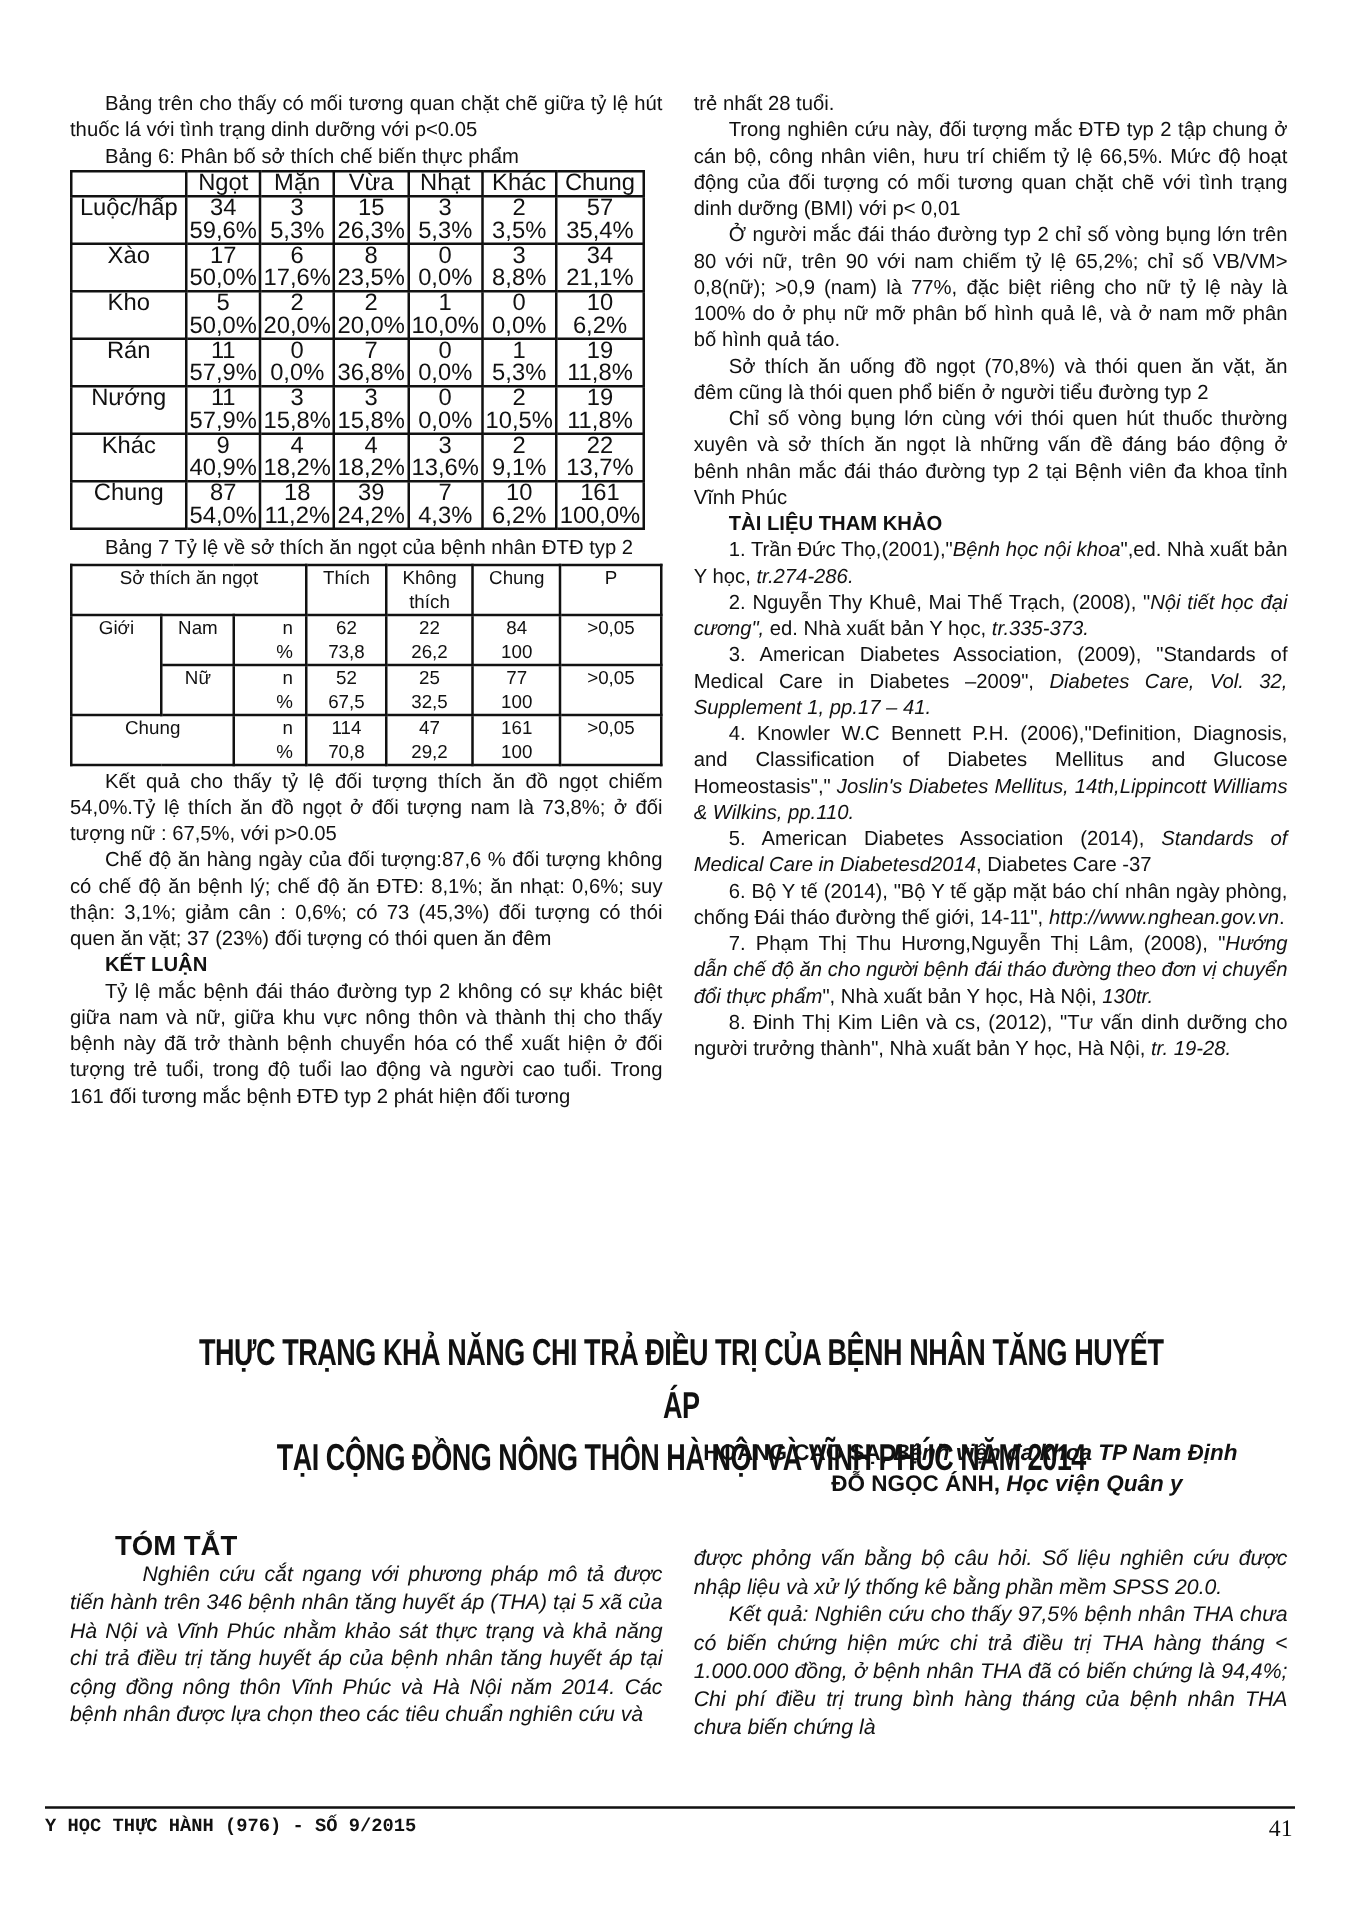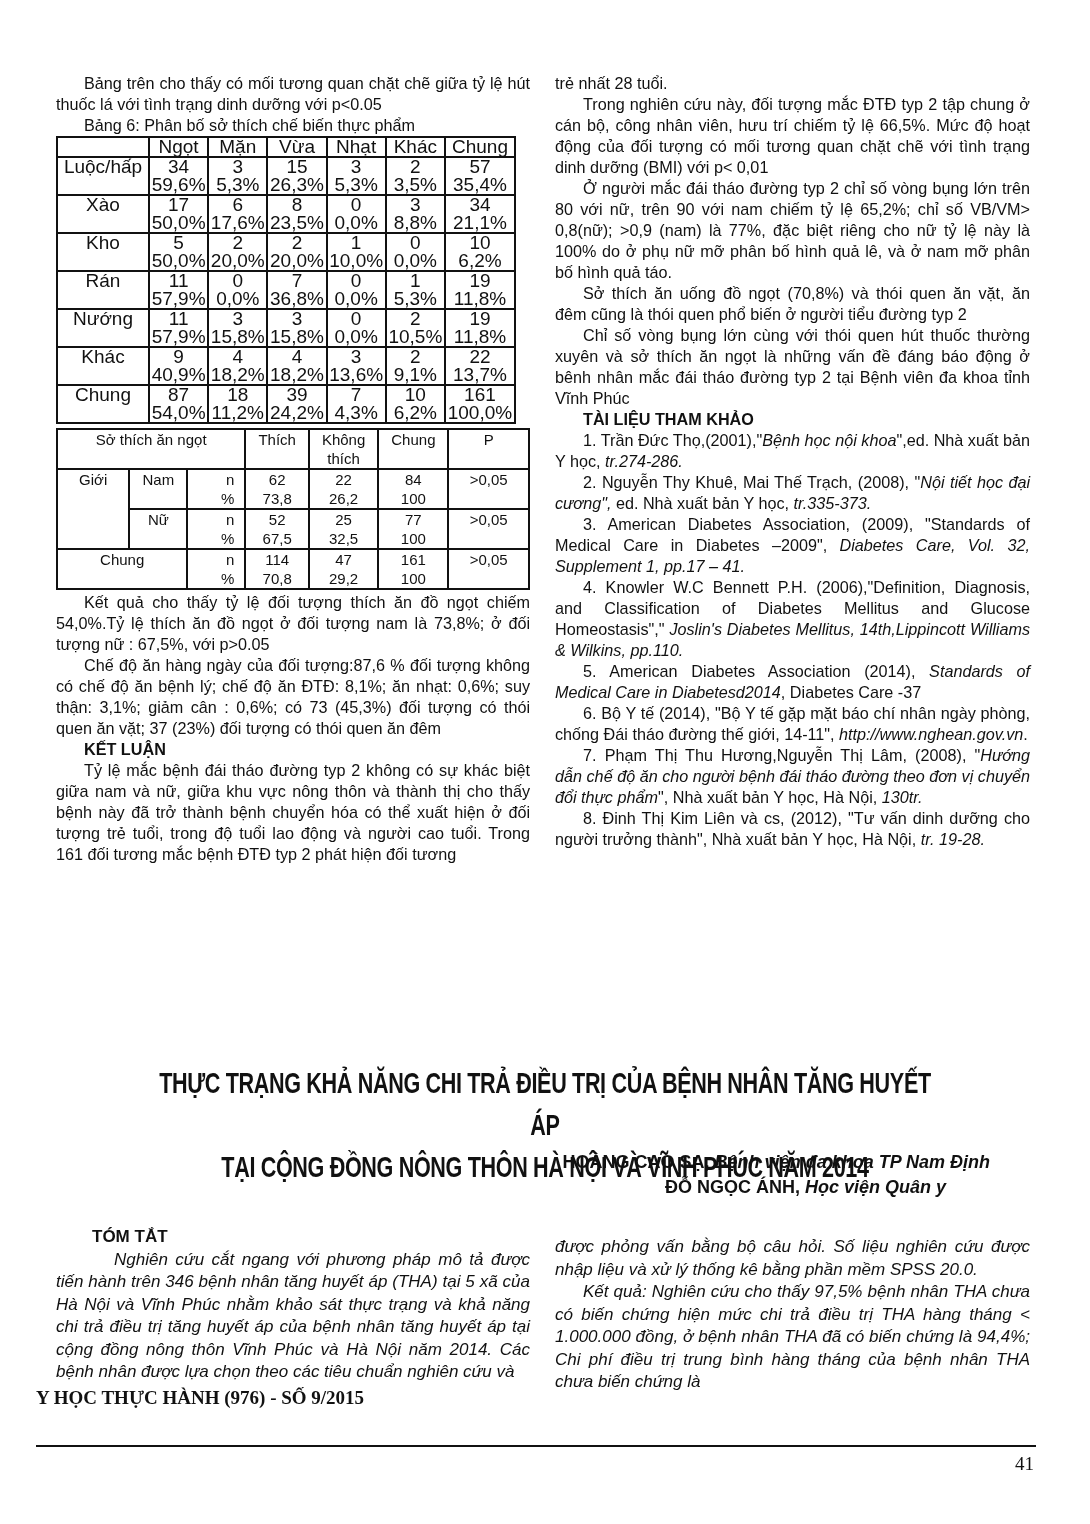--- a/index.html
+++ b/index.html
@@ -28,21 +28,21 @@
            transform: scaleX(0.72); transform-origin: center; letter-spacing: -0.5px; }
   #authors { position: absolute; right: 100px; top: 1150px; text-align: right; font-size: 18px; line-height: 25px; font-weight: bold; }
   #authors .aff { font-style: italic; }
   #authors .line2 { margin-right: 44px; }
 
   #abs-left { left: 86px; top: 1226px; width: 444px; }
   #abs-right { left: 555px; top: 1236px; width: 475px; }
   .abs { font-style: italic; font-size: 17px; line-height: 22.5px; }
 
   #footer-rule { position: absolute; left: 36px; top: 1445px; width: 1000px; border-top: 2px solid #111; }
-  #footer-title { position: absolute; left: 36px; top: 1387px; font-family: Liberation Serif, serif; font-weight: bold; font-size: 19px; }
+  #footer-title { position: absolute; left: 36px; top: 1453px; font-family: Liberation Mono, monospace; font-weight: bold; font-size: 15px; }
   #page-num { position: absolute; right: 56px; top: 1453px; font-family: "Liberation Serif", serif; font-weight: normal; font-size: 19px; }
 </style>
 </head>
 <body>
 
 <div class="col" id="col-left">
   <p class="ind">Bảng trên cho thấy có mối tương quan chặt chẽ giữa tỷ lệ hút thuốc lá với tình trạng dinh dưỡng với p&lt;0.05</p>
   <p class="cap">Bảng 6: Phân bố sở thích chế biến thực phẩm</p>
   <table class="t6">
     <tbody>
@@ -242,20 +242,21 @@
             <div>6,2%</div>
           </td>
           <td>
             <div>161</div>
             <div>100,0%</div>
           </td>
         </tr>
       </tbody>
   </table>
 
+  <p class="cap">Bảng 7  Tỷ lệ về sở thích ăn ngọt của bệnh nhân ĐTĐ typ 2</p>
   <table class="t7">
     <tbody>
         <tr>
       <td colspan="3" style="height:40px">Sở thích ăn ngọt</td>
       <td>Thích</td>
       <td style="width:54px">Không thích</td>
       <td>Chung</td>
       <td style="width:82px">P</td>
     </tr>
     </tbody>
@@ -357,21 +358,21 @@
 <div id="authors">
   <div>
     <span>HOÀNG CAO SẠ,</span><span class="aff"> Bệnh viện đa khoa TP Nam Định</span>
   </div>
   <div class="line2">
     <span>ĐỖ NGỌC ÁNH,</span><span class="aff"> Học viện Quân y</span>
   </div>
 </div>
 
 <div class="col abs" id="abs-left">
-  <p style="font-style:normal;font-weight:bold;padding-left:6px;font-size:17px">TÓM TẮT</p>
+  <p style="font-style:normal;font-weight:bold;padding-left:6px;font-size:22px">TÓM TẮT</p>
   <p class="ind" style="margin-left:-30px;text-indent:58px">Nghiên cứu cắt ngang với phương pháp mô tả được tiến hành trên 346 bệnh nhân tăng huyết áp (THA) tại 5 xã của Hà Nội và Vĩnh Phúc nhằm khảo sát thực trạng và khả năng chi trả điều trị tăng huyết áp của bệnh nhân tăng huyết áp tại cộng đồng nông thôn Vĩnh Phúc và Hà Nội năm 2014. Các bệnh nhân được lựa chọn theo các tiêu chuẩn nghiên cứu và</p>
 </div>
 <div class="col abs" id="abs-right">
   <p>được phỏng vấn bằng bộ câu hỏi. Số liệu nghiên cứu được nhập liệu và xử lý thống kê bằng phần mềm SPSS 20.0.</p>
   <p class="ind">Kết quả: Nghiên cứu cho thấy 97,5% bệnh nhân THA chưa có biến chứng hiện mức chi trả điều trị THA hàng tháng &lt; 1.000.000 đồng, ở bệnh nhân THA đã có biến chứng là 94,4%; Chi phí điều trị trung bình hàng tháng của bệnh nhân THA chưa biến chứng là</p>
 </div>
 
 <div id="footer-rule"></div>
 <div id="footer-title">Y HỌC THỰC HÀNH (976) - SỐ 9/2015</div>
 <div id="page-num">41</div>

